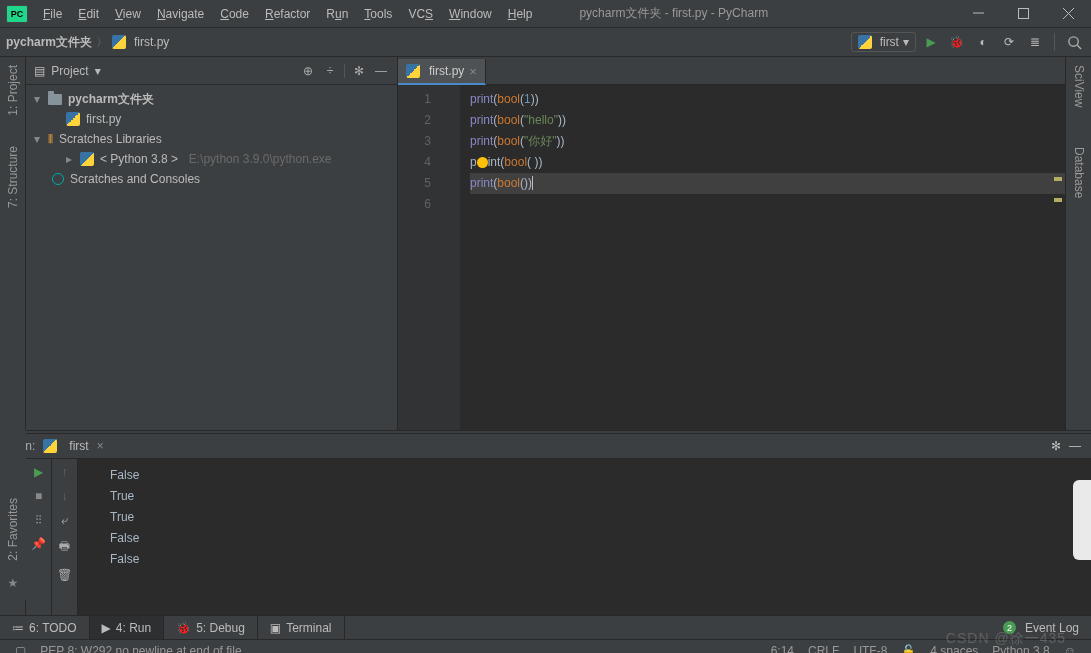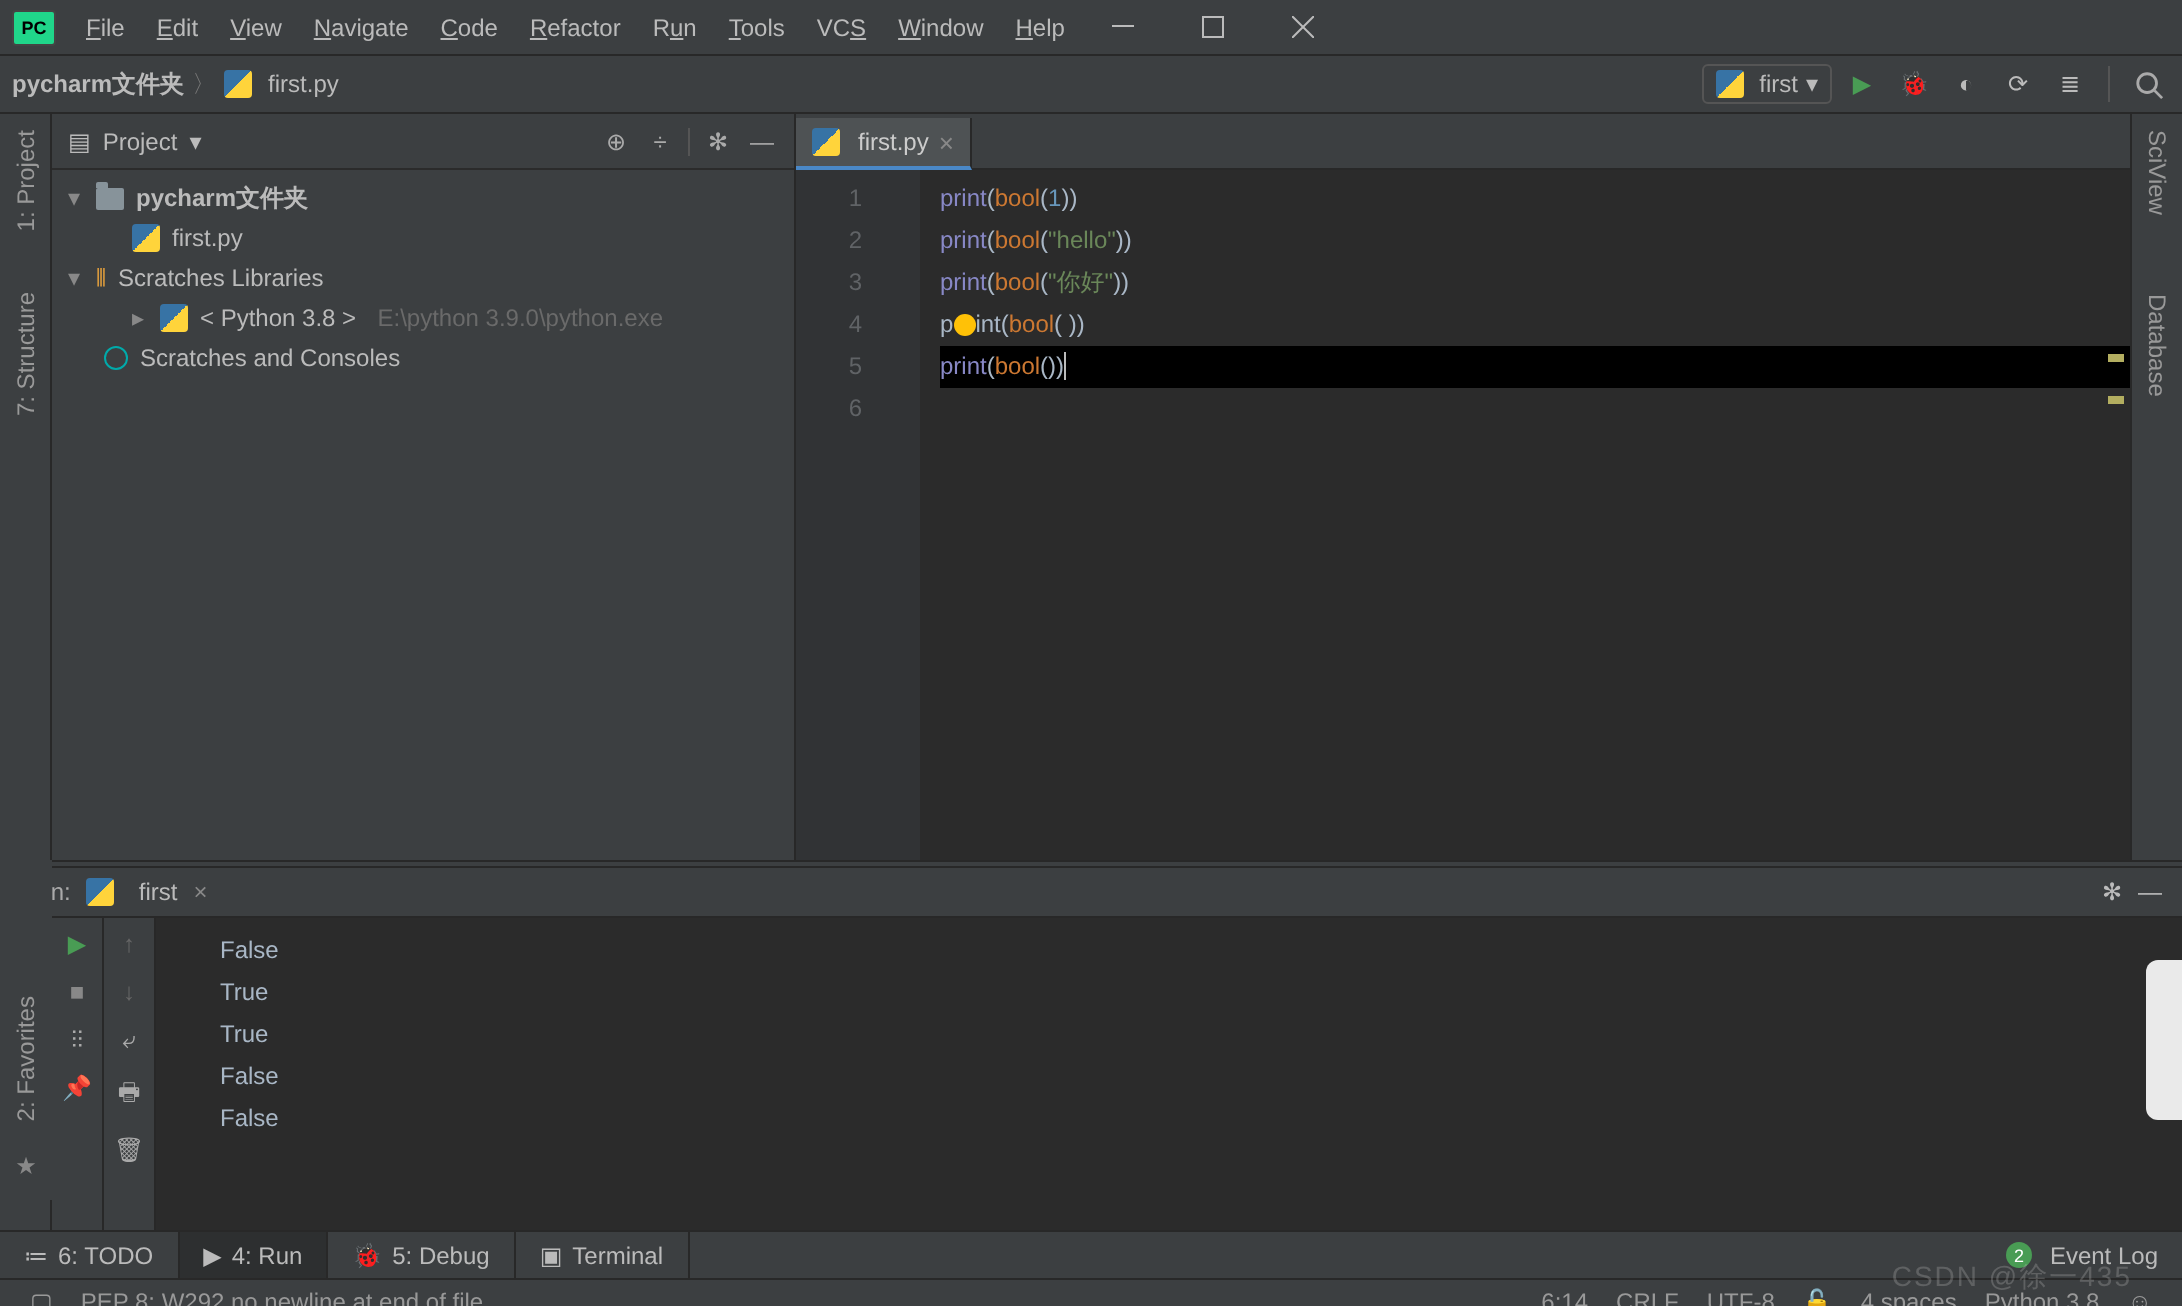--- a/index.html
+++ b/index.html
@@ -46,21 +46,21 @@
 .editor { flex:1; background:#2b2b2b; display:flex; flex-direction:column; }
 .tabs { height:28px; background:#3c3f41; display:flex; align-items:flex-end; border-bottom:1px solid #282828; }
 .tab { background:#4e5254; height:26px; padding:0 8px; display:flex; align-items:center; gap:5px; border-right:1px solid #282828; color:#ccc; margin-bottom:-1px; border-bottom:2px solid #4a88c7; }
 .tab .close { color:#888; font-size:13px; }
 .code-body { display:flex; flex:1; font-family:"Consolas","Courier New",monospace; font-size:13px; line-height:21px; }
 .gutter { width:44px; background:#313335; color:#606366; text-align:right; padding:4px 10px 0 0; border-right:1px solid #313335;}
 .margin-bar { width:18px; background:#313335; }
 .code { flex:1; padding:4px 0 16px 10px; position:relative; }
 .code .line { height:21px; white-space:pre; }
 .fn { color:#8888c6; } .p { color:#a9b7c6; } .kw { color:#cc7832; } .num { color:#6897bb; } .str { color:#6a8759; }
-.code .cursor-line { background:#000000; }
+.code .cursor-line { background:#404040; }
 .right-side { width:26px; background:#3c3f41; border-left:1px solid #282828; display:flex; flex-direction:column; align-items:center; padding-top:8px; gap:40px; }
 .right-side div { writing-mode:vertical-rl; color:#999; }
 .err-stripe { position:absolute; right:3px; width:8px; height:4px; background:#b3ae60; }
 .bulb { display:inline-block; width:11px; height:11px; background:#ffc107; border-radius:50%; vertical-align:middle; }
 .caret { border-right:1px solid #bbb; animation:none; }
 
 .splitter { height:4px; background:#3c3f41; border-top:1px solid #282828; border-bottom:1px solid #282828;}
 
 .run-panel { height:181px; display:flex; flex-direction:column; background:#2b2b2b; }
 .run-header { height:25px; background:#3c3f41; border-bottom:1px solid #282828; display:flex; align-items:center; padding:0 10px; gap:8px; }
@@ -94,20 +94,21 @@
     <span><u>V</u>iew</span>
     <span><u>N</u>avigate</span>
     <span><u>C</u>ode</span>
     <span><u>R</u>efactor</span>
     <span>R<u>u</u>n</span>
     <span><u>T</u>ools</span>
     <span>VC<u>S</u></span>
     <span><u>W</u>indow</span>
     <span><u>H</u>elp</span>
   </div>
+  <div class="win-title">pycharm文件夹 - first.py - PyCharm</div>
   <div class="win-btns">
     <div class="win-btn">
         <svg width="11" height="11">
           <line x1="0" y1="5" x2="11" y2="5"></line>
         </svg>
       </div>
     <div class="win-btn">
         <svg width="11" height="11">
           <rect x="0.5" y="0.5" width="10" height="10"></rect>
         </svg>

